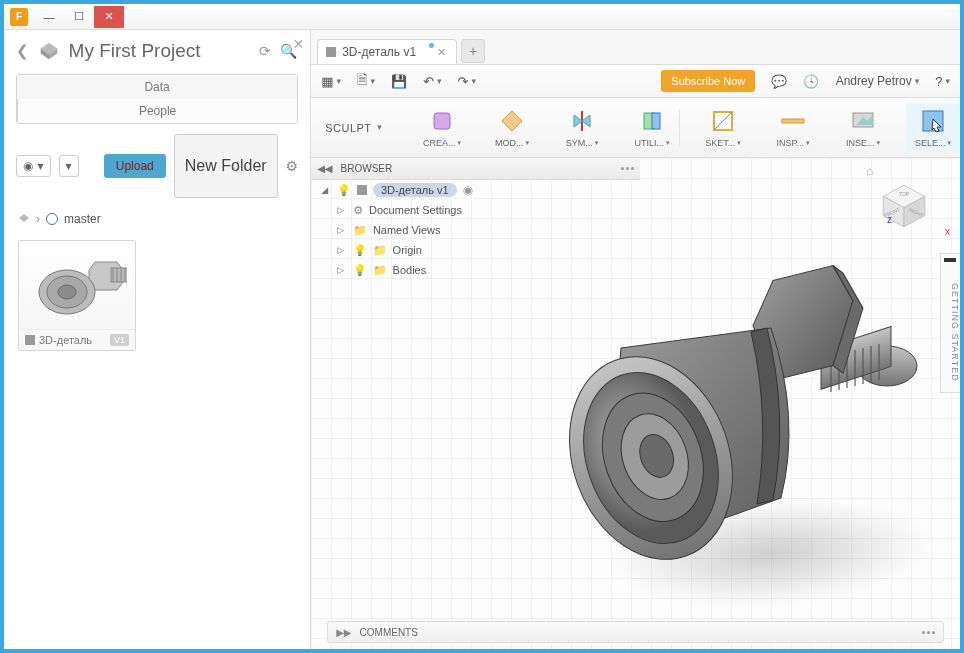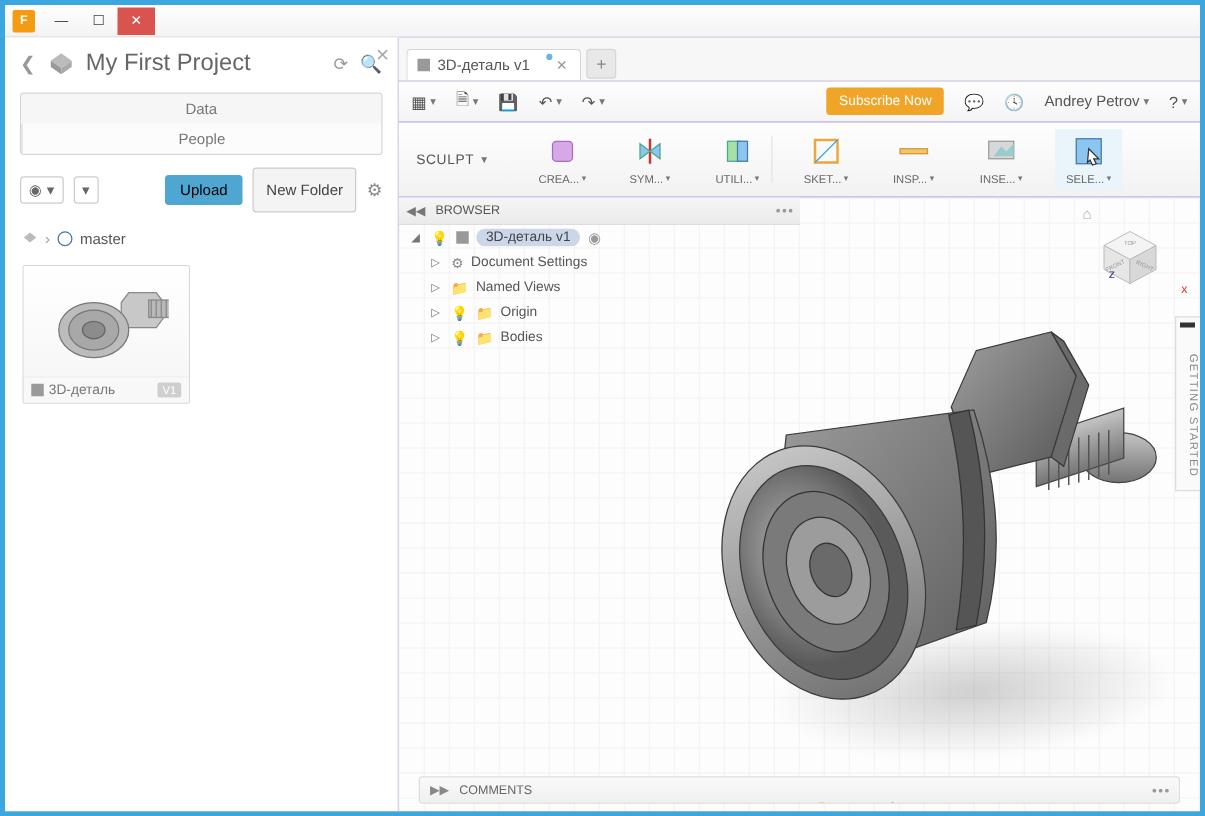--- a/index.html
+++ b/index.html
@@ -19,28 +19,28 @@
 .sp-title { font-size:19px; color:#666; flex:1; }
 .sp-icons { display:flex; gap:10px; color:#999; font-size:14px; }
 .sp-close-x { position:absolute; top:6px; right:6px; color:#aaa; font-size:14px; cursor:pointer;}
 .sp-tabs { display:flex; margin:4px 12px 0 12px; border:1px solid #d4d4d4; border-radius:3px; overflow:hidden;flex-direction:column; }
 .sp-tab { flex:1; text-align:center; font-size:12px; color:#777; padding:5px 0; cursor:pointer; background:#fcfcfc; }
 .sp-tab + .sp-tab { border-left:1px solid #d4d4d4; }
 .sp-tab.active { background:#f6f6f6; }
 .sp-tools { display:flex; align-items:center; padding:10px 12px; gap:8px; }
 .sp-tools .dd { border:1px solid #ccc; border-radius:3px; padding:3px 6px; font-size:12px; color:#666; display:flex; align-items:center; gap:4px; cursor:pointer;}
 .sp-tools .spacer { flex:1; }
-.btn-upload { background:#4fa6d1; color:#000000; border:none; border-radius:3px; padding:5px 12px; font-size:12px; cursor:pointer; }
-.btn-newfolder { background:#f4f4f4; border:1px solid #ccc; border-radius:3px; padding:10px 10px; font-size:12px; color:#444; cursor:pointer;}
+.btn-upload { background:#4fa6d1; color:#7f1d1d; border:none; border-radius:3px; padding:5px 12px; font-size:12px; cursor:pointer; }
+.btn-newfolder { background:#f4f4f4; border:1px solid #ccc; border-radius:3px; padding:22px 10px; font-size:16px; color:#444; cursor:pointer;}
 .gear { color:#888; font-size:14px; cursor:pointer; }
 .sp-branch { display:flex; align-items:center; gap:6px; padding:4px 14px; font-size:12px; color:#555;}
 .sp-branch .tri { width:12px;height:12px; }
 .sp-branch .circ { width:12px;height:12px; border:1.5px solid #47a; border-radius:50%; }
 .sp-thumbs { padding:10px 14px; display:flex; gap:10px; flex-wrap:wrap; }
-.thumb { width:134px; border:1px solid #d7d7d7; border-radius:2px; background:#fff; cursor:pointer; }
+.thumb { width:118px; border:1px solid #d7d7d7; border-radius:2px; background:#fff; cursor:pointer; }
 .thumb .preview { height:88px; background:linear-gradient(#fff,#f7f7f7); display:flex;align-items:center;justify-content:center; overflow:hidden;}
 .thumb .footer { display:flex; align-items:center; padding:4px 6px; font-size:11px; color:#777; gap:4px; background:#f8f8f8; border-top:1px solid #eee;}
 .thumb .ver { margin-left:auto; background:#cfcfcf; border-radius:2px; font-size:9px; color:#fff; padding:1px 4px; }
 .center { flex:1; display:flex; flex-direction:column; position:relative; background:#8b5cf6;}
 .tabs-row { height:34px; display:flex; align-items:flex-end; padding-left:6px; gap:4px; background:#f7f7f7;}
 .doc-tab { background:#fff; border:1px solid #d6d6d6; border-bottom:none; border-radius:4px 4px 0 0; padding:5px 10px 5px 8px; display:flex; align-items:center; gap:6px; font-size:12px; color:#555; cursor:pointer; position:relative; min-width:140px;}
 .doc-tab .dot { position:absolute; top:3px; right:22px; width:5px;height:5px;border-radius:50%;background:#6bb6e0;}
 .doc-tab .x { color:#999; font-size:11px; cursor:pointer; margin-left:auto;}
 .add-tab { width:24px;height:24px; background:#e8e8e8; border:1px solid #d6d6d6; display:flex;align-items:center;justify-content:center; color:#888; font-size:14px; cursor:pointer; border-radius:3px; margin-bottom:1px;}
 .toolbar1 { height:34px; background:linear-gradient(#fefefe,#f4f4f4); border-top:1px solid #ddd; border-bottom:1px solid #ddd; display:flex; align-items:center; padding:0 10px; gap:16px;}
@@ -241,20 +241,31 @@
                 </svg>
               </div>
               <div class="lbl">
                 <span>CREA...</span>
                 <span class="caret">▾</span>
               </div>
             </div>
           <div class="rb-item">
               <div class="ic">
                 <svg width="28" height="28">
+                  <polygon points="14,4 24,14 14,24 4,14" fill="#f4c98c" stroke="#d6963c"></polygon>
+                </svg>
+              </div>
+              <div class="lbl">
+                <span>MOD...</span>
+                <span class="caret">▾</span>
+              </div>
+            </div>
+          <div class="rb-item">
+              <div class="ic">
+                <svg width="28" height="28">
                   <path d="M14 4 L14 24" stroke="#c33" stroke-width="2"></path>
                   <path d="M6 8 L14 14 L6 20 Z" fill="#8cc6f0" stroke="#4a8"></path>
                   <path d="M22 8 L14 14 L22 20 Z" fill="#8cc6f0" stroke="#4a8"></path>
                 </svg>
               </div>
               <div class="lbl">
                 <span>SYM...</span>
                 <span class="caret">▾</span>
               </div>
             </div>

